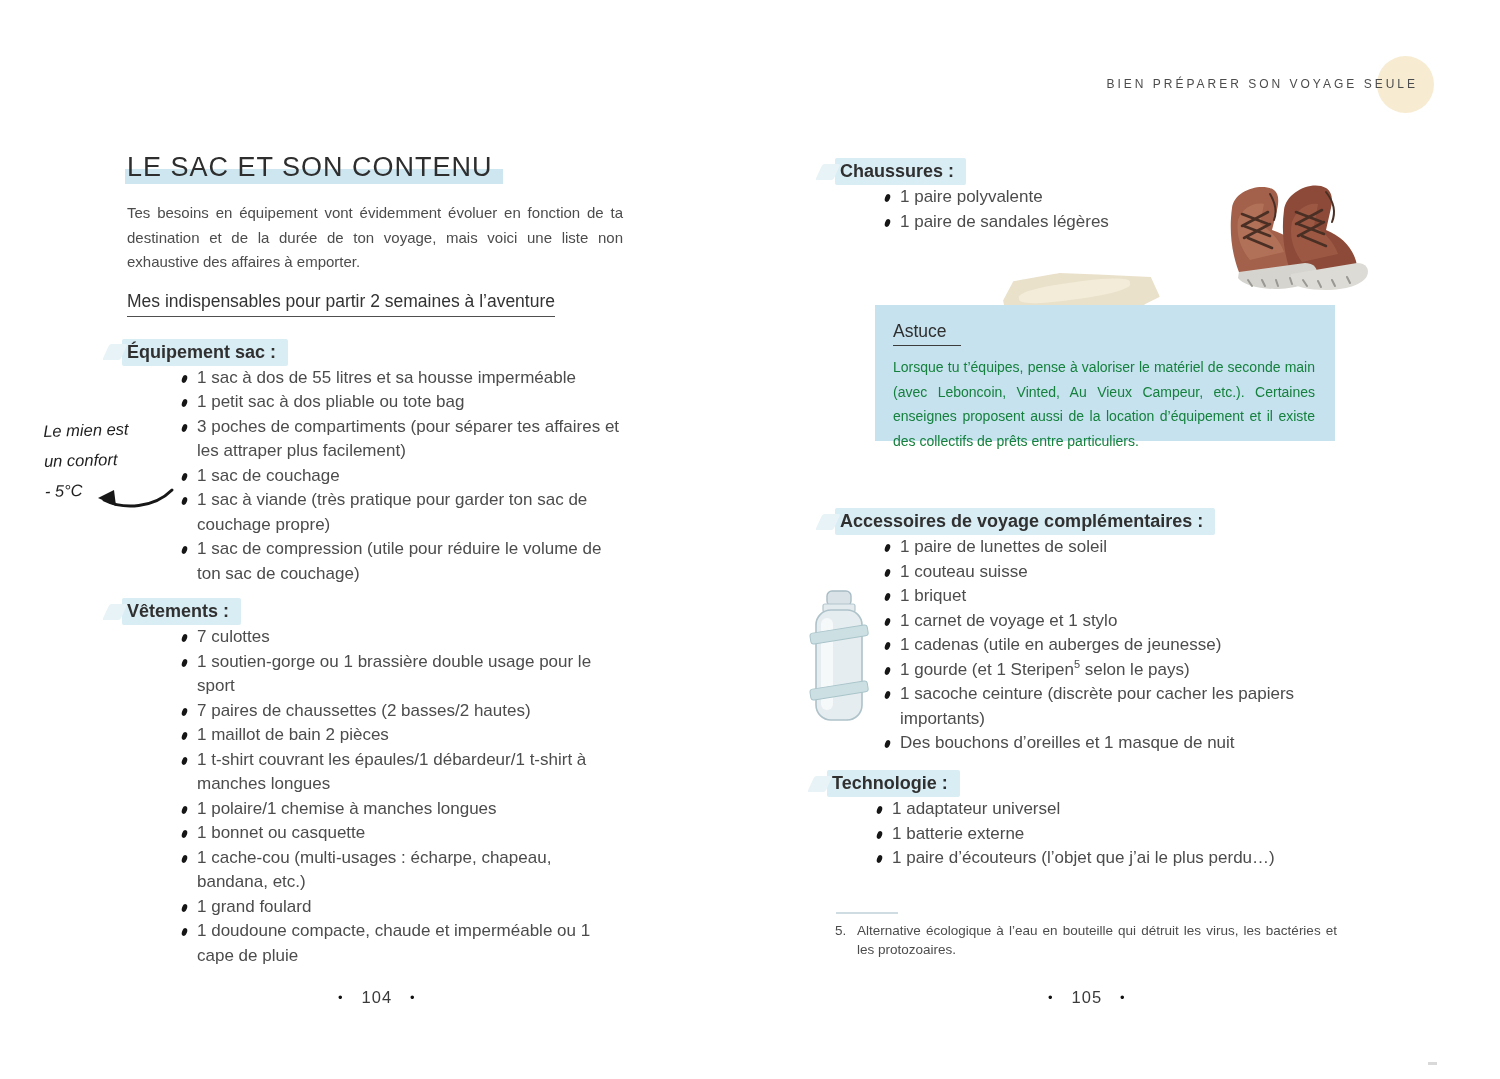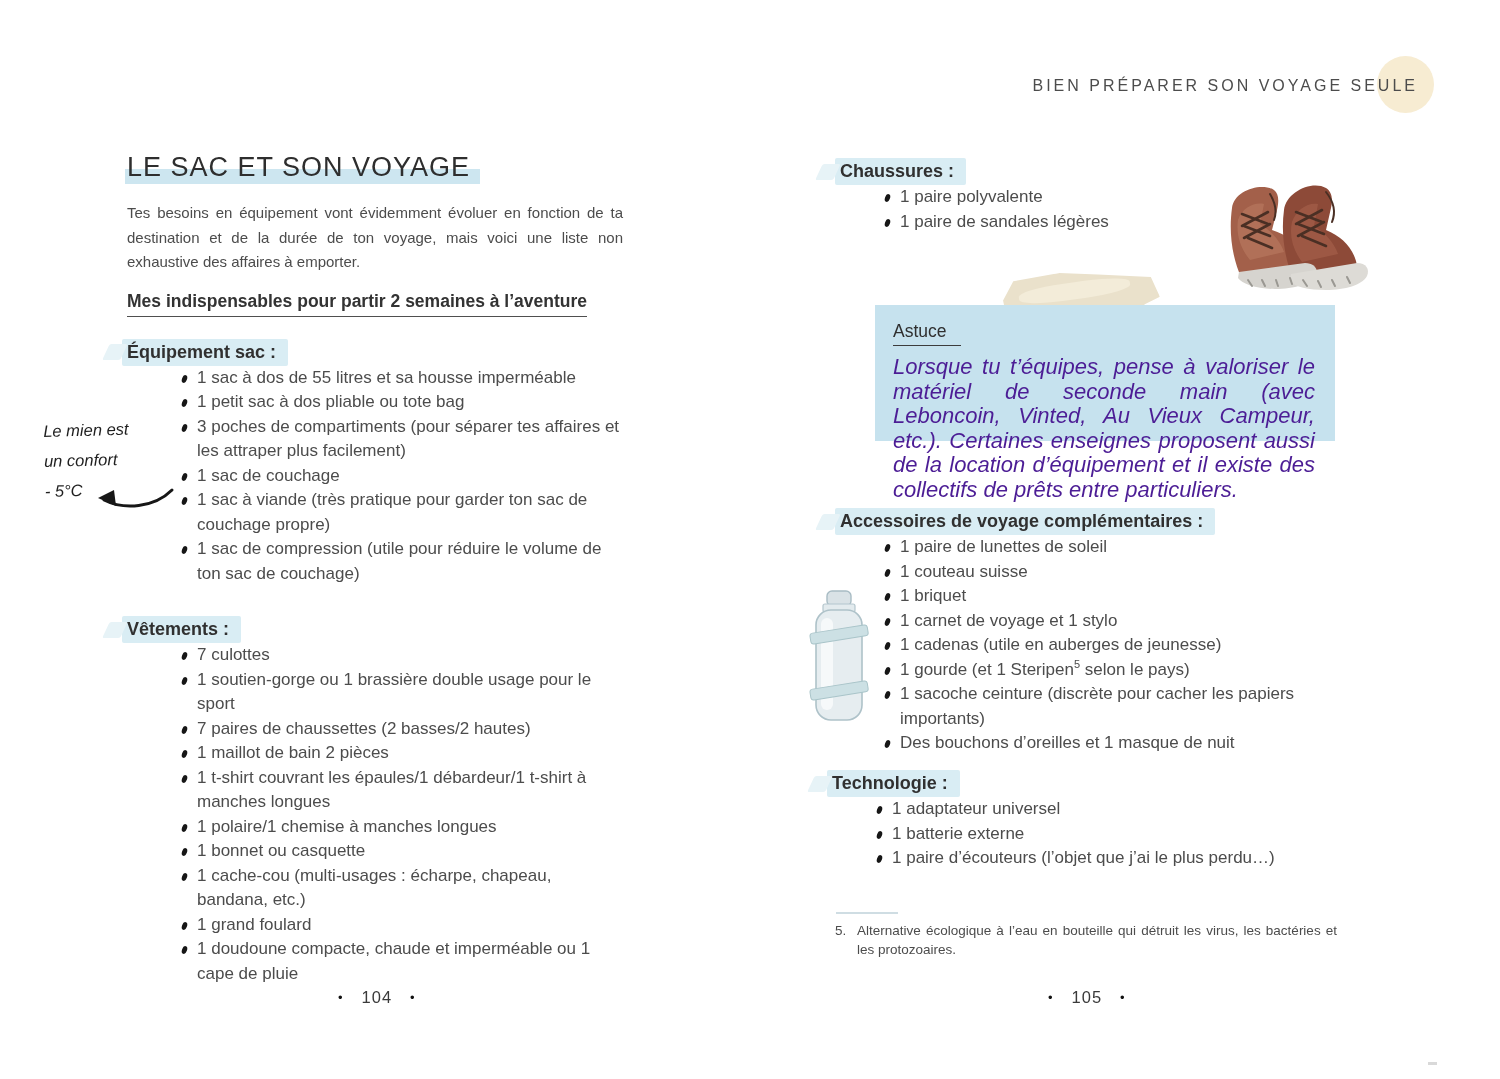--- a/index.html
+++ b/index.html
@@ -5,21 +5,21 @@
   html,body{margin:0;padding:0;background:#ffffff;}
   .page{position:relative;width:1500px;height:1079px;background:#ffffff;overflow:hidden;
         font-family:"Liberation Sans",sans-serif;color:#4a4a4a;}
   
   .body-text{font-size:15px;line-height:24.5px;color:#4c4c4c;}
   .justify{text-align:justify;}
   
   .doc-title{font-size:27px;font-weight:400;letter-spacing:1px;color:#2e2e2e;margin:0;}
   .title-band{background:linear-gradient(180deg,rgba(0,0,0,0) 54%,#cde6f0 54%,#cde6f0 100%);
               padding:0 10px 2px 2px;margin-left:-2px;}
-  .subtitle{font-size:17.5px;font-weight:700;color:#333;display:inline-block;
+  .subtitle{font-size:17.5px;font-weight:400;color:#333;display:inline-block;
             border-bottom:1.6px solid #4f4f4f;padding-bottom:4px;}
   .sec-head{font-size:18px;font-weight:700;color:#303030;margin:0;}
   .hl{position:relative;display:inline-block;background:#d9edf4;padding:3px 12px 3px 5px;
       border-radius:2px;margin-left:-5px;}
   .hl::before{content:"";position:absolute;left:-16px;top:22%;width:18px;height:58%;
               background:#e7f3f7;transform:skewX(-25deg);border-radius:2px;}
   
   ul.blist{list-style:none;margin:0;padding:0;}
   ul.blist li{position:relative;padding-left:70px;font-size:17px;line-height:24.5px;color:#4c4c4c;}
   ul.blist.tight li{padding-left:60px;}
@@ -29,28 +29,28 @@
   sup.fn{font-size:11px;vertical-align:super;line-height:0;}
   
   .margin-note{position:absolute;left:44px;top:414px;width:150px;font-style:italic;
                font-size:16.5px;line-height:30px;color:#1f1f1f;transform:rotate(-1.5deg);}
   .note-arrow{position:absolute;left:88px;top:478px;}
   
   .tipbox{position:absolute;left:875px;top:305px;width:460px;height:136px;background:#c6e2ee;
           box-sizing:border-box;padding:16px 20px 14px 18px;}
   .tip-title{font-size:17.5px;color:#2f2f2f;display:inline-block;border-bottom:1.6px solid #3c3c3c;
              padding:0 14px 3px 0;}
-  .tip-body{margin-top:9px;font-size:22px;line-height:24.5px;color:#4c1d95;font-style:italic;}
+  .tip-body{margin-top:9px;font-size:14px;line-height:24.5px;color:#15803d;}
   .tape{position:absolute;left:1000px;top:272px;width:160px;height:58px;background:#eae1cb;
         transform:rotate(-3deg);
         clip-path:polygon(2% 42%,9% 10%,38% 0%,62% 6%,95% 15%,100% 50%,90% 62%,94% 88%,55% 100%,18% 93%,4% 78%);}
   .tape::after{content:"";position:absolute;left:12%;top:18%;width:70%;height:30%;
         background:#f3ecd9;transform:rotate(-5deg);border-radius:40%;}
   
-  .running-head{position:absolute;top:77px;right:82px;font-size:16px;letter-spacing:3px;
+  .running-head{position:absolute;top:77px;right:82px;font-size:12px;letter-spacing:3px;
                 color:#4c4c4c;z-index:2;}
   .head-circle{position:absolute;left:1377px;top:56px;width:57px;height:57px;border-radius:50%;
                background:#f7ecd2;z-index:1;}
   
   .pagenum{position:absolute;font-size:16.5px;color:#3a3a3a;letter-spacing:1px;
            display:flex;align-items:center;gap:18px;}
   .pagenum .dot{font-size:13px;color:#111;}
   
   .footnote-rule{position:absolute;left:836px;top:912px;width:62px;height:2px;background:#cfdde3;}
   .footnote{position:absolute;left:835px;top:921px;width:502px;font-size:13.5px;line-height:19px;
@@ -58,33 +58,33 @@
   .footnote .fn-num{position:absolute;left:0;top:0;}
   .footnote .fn-text{display:block;padding-left:22px;}
   
   .boots{position:absolute;left:1208px;top:168px;width:162px;height:128px;}
   .bottle{position:absolute;left:808px;top:588px;width:62px;height:136px;}
   .corner-mark{position:absolute;left:1428px;top:1062px;width:9px;height:3px;background:#d9d9d9;}
   
   .left-col{position:absolute;left:127px;top:152px;width:496px;}
   .right-col{position:absolute;left:840px;top:158px;width:505px;}
   .mt18{margin-top:18px;} .mt16{margin-top:16px;} .mt22{margin-top:22px;}
-  .mt10{margin-top:10px;} .mt26{margin-top:30px;}
+  .mt10{margin-top:10px;} .mt26{margin-top:12px;}
 </style>
 </head>
 <body>
 
 <div class="page">
 
   <div class="head-circle"></div>
   <div class="running-head">BIEN PRÉPARER SON VOYAGE SEULE</div>
 
   <div class="left-col">
 
-    <h1 class="doc-title"><span class="title-band">LE SAC ET SON VOYAGE</span></h1>
+    <h1 class="doc-title"><span class="title-band">LE SAC ET SON CONTENU</span></h1>
 
     <p class="body-text justify mt18">Tes besoins en équipement vont évidemment évoluer en fonction de ta destination et de la durée de ton voyage, mais voici une liste non exhaustive des affaires à emporter.</p>
 
     <div class="mt16"><span class="subtitle">Mes indispensables pour partir 2 semaines à l’aventure</span></div>
 
     <h2 class="sec-head mt22"><span class="hl">Équipement sac :</span></h2>
 
     <ul class="blist mt10">
       <li>1 sac à dos de 55 litres et sa housse imperméable</li>
       <li>1 petit sac à dos pliable ou tote bag</li>

